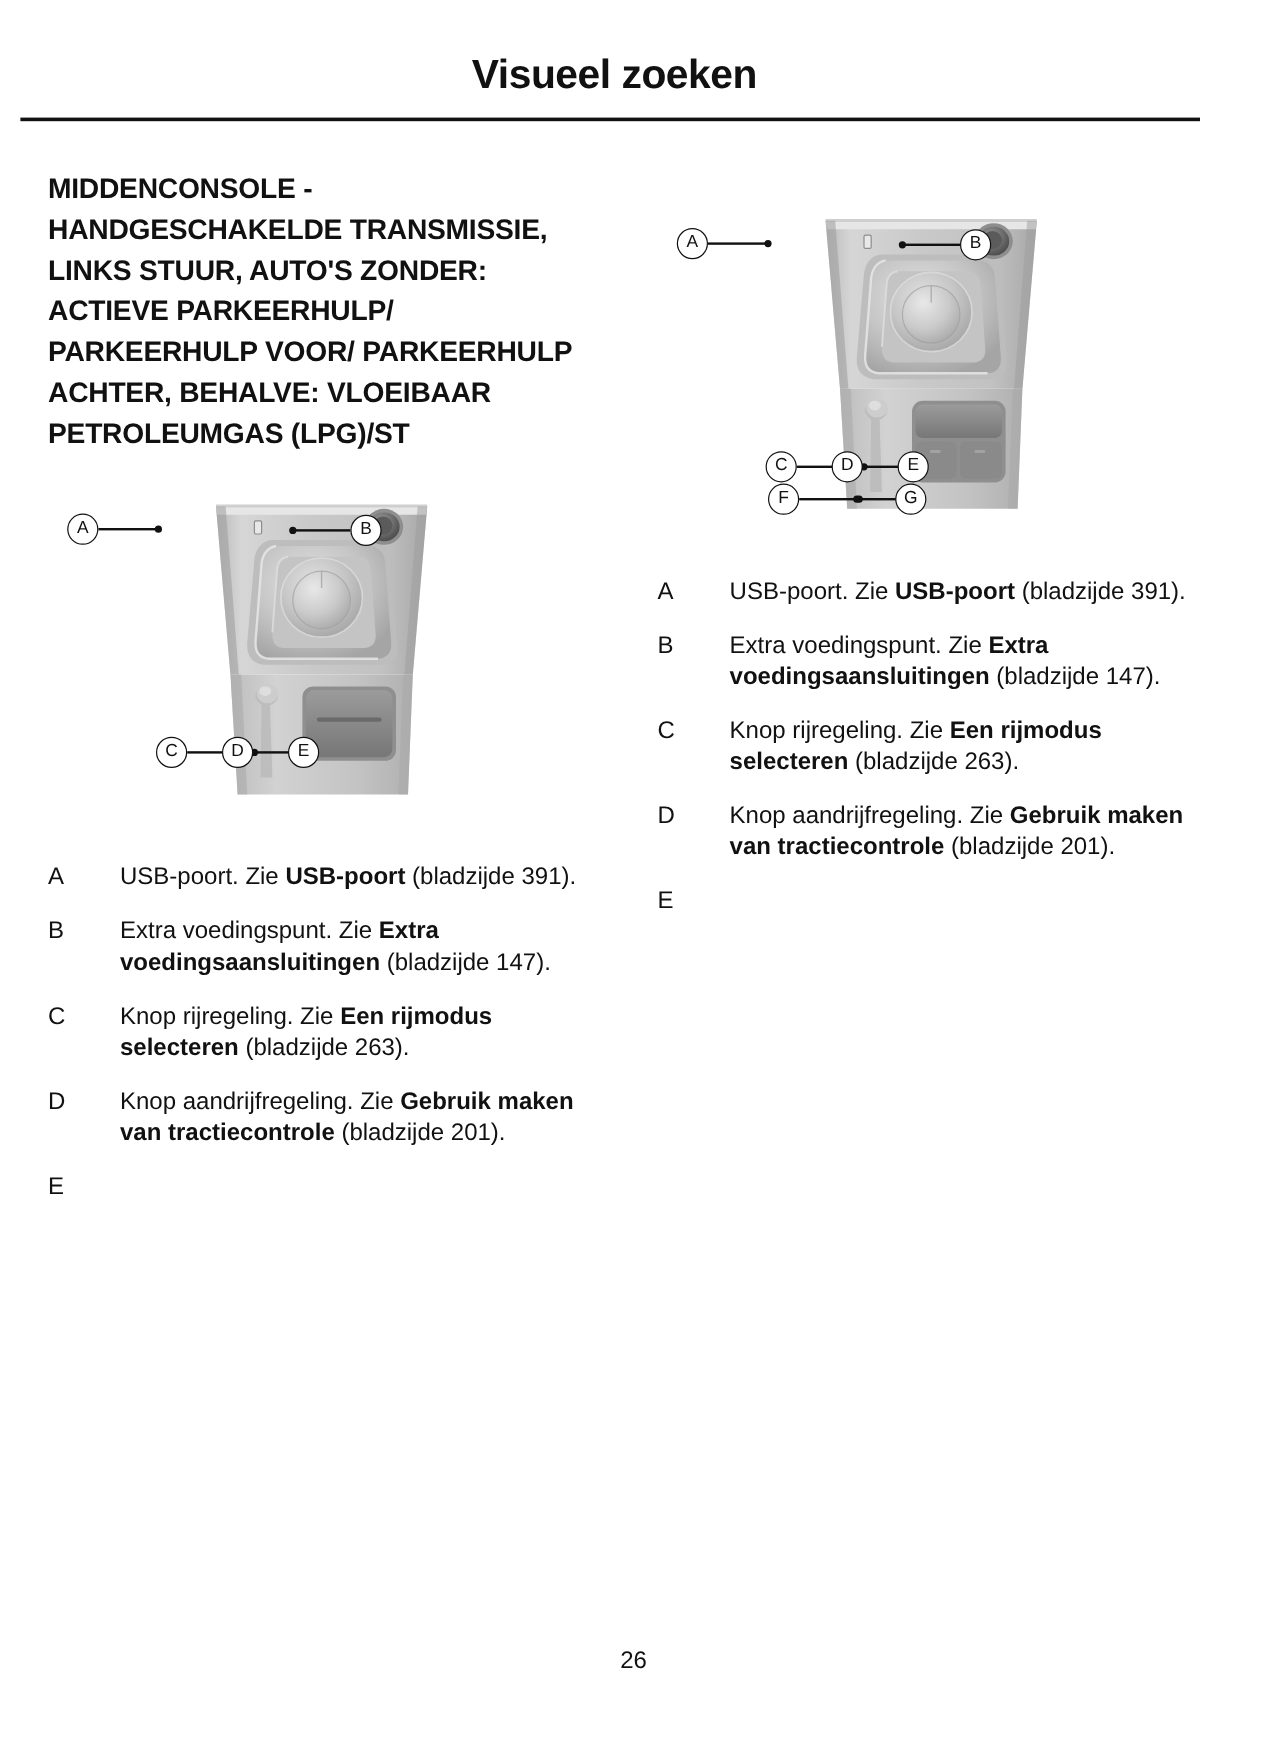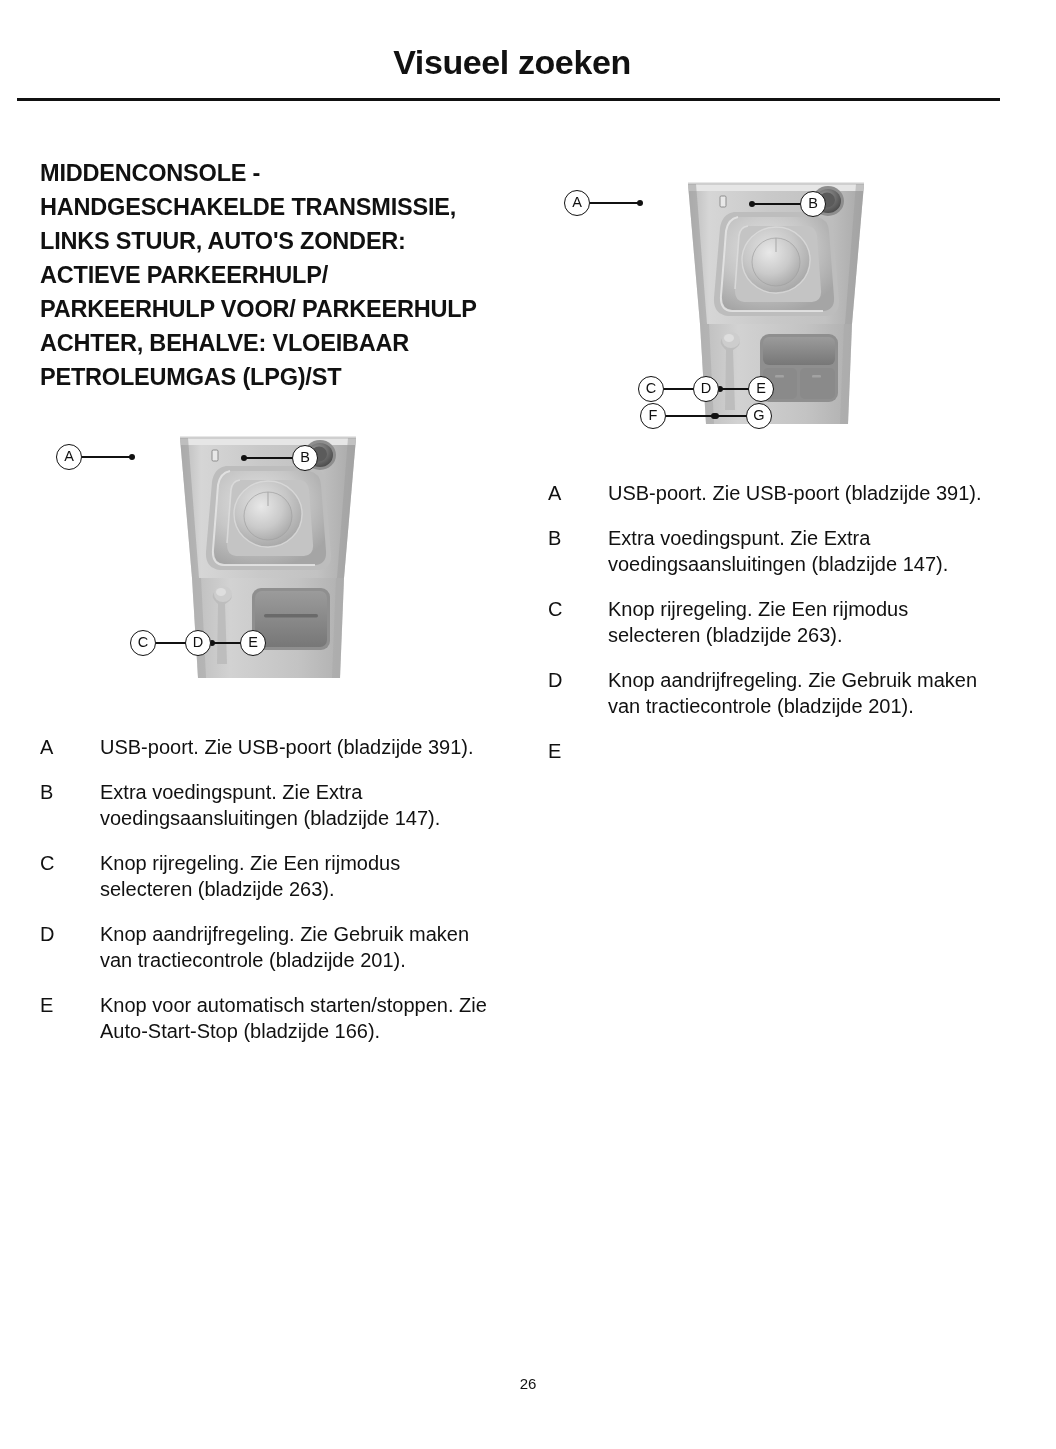--- a/index.html
+++ b/index.html
@@ -58,21 +58,21 @@
   .column {
     width: 456px;
     flex: 0 0 456px;
   }
 
   .section-heading {
     font-size: 23.5px;
     font-weight: 700;
     line-height: 34px;
     letter-spacing: -0.2px;
-    margin: 16px 0 0 0;
+    margin: 0 0 0 0;
     text-transform: uppercase;
   }
 
   
   .figure {
     position: relative;
     width: 456px;
     height: 290px;
     margin-top: 16px;
   }
@@ -129,30 +129,30 @@
     font-size: 20px;
     line-height: 26px;
   }
   .item-letter {
     flex: 0 0 60px;
     font-weight: 400;
   }
   .item-text {
     flex: 1 1 auto;
   }
-  .item-text b { font-weight: 400; }
+  .item-text b { font-weight: 700; }
 
   
   .page-number {
     position: absolute;
     left: 0;
     top: 1372px;
     width: 1056px;
     text-align: center;
-    font-size: 15px;
+    font-size: 20px;
     line-height: 24px;
   }
 </style>
 </head>
 <body>
 
 <div class="page-header">
   <div class="page-title">Visueel zoeken</div>
   <div class="header-rule"></div>
 </div>
@@ -271,21 +271,20 @@
       <div class="item">
         <div class="item-letter">C</div>
         <div class="item-text">Knop rijregeling. Zie <b>Een rijmodus selecteren</b> (bladzijde 263).</div>
       </div>
       <div class="item">
         <div class="item-letter">D</div>
         <div class="item-text">Knop aandrijfregeling. Zie <b>Gebruik maken van tractiecontrole</b> (bladzijde 201).</div>
       </div>
       <div class="item">
         <div class="item-letter">E</div>
-        <div class="item-text">Knop voor automatisch starten/stoppen. Zie <b>Auto-Start-Stop</b> (bladzijde 166).</div>
       </div>
     </div>
   </div>
 
   <div class="column">
 
     <div class="figure">
       <div class="console-wrap">
         <svg width="200" height="262" viewBox="0 0 200 262" xmlns="http://www.w3.org/2000/svg">
           <defs>

